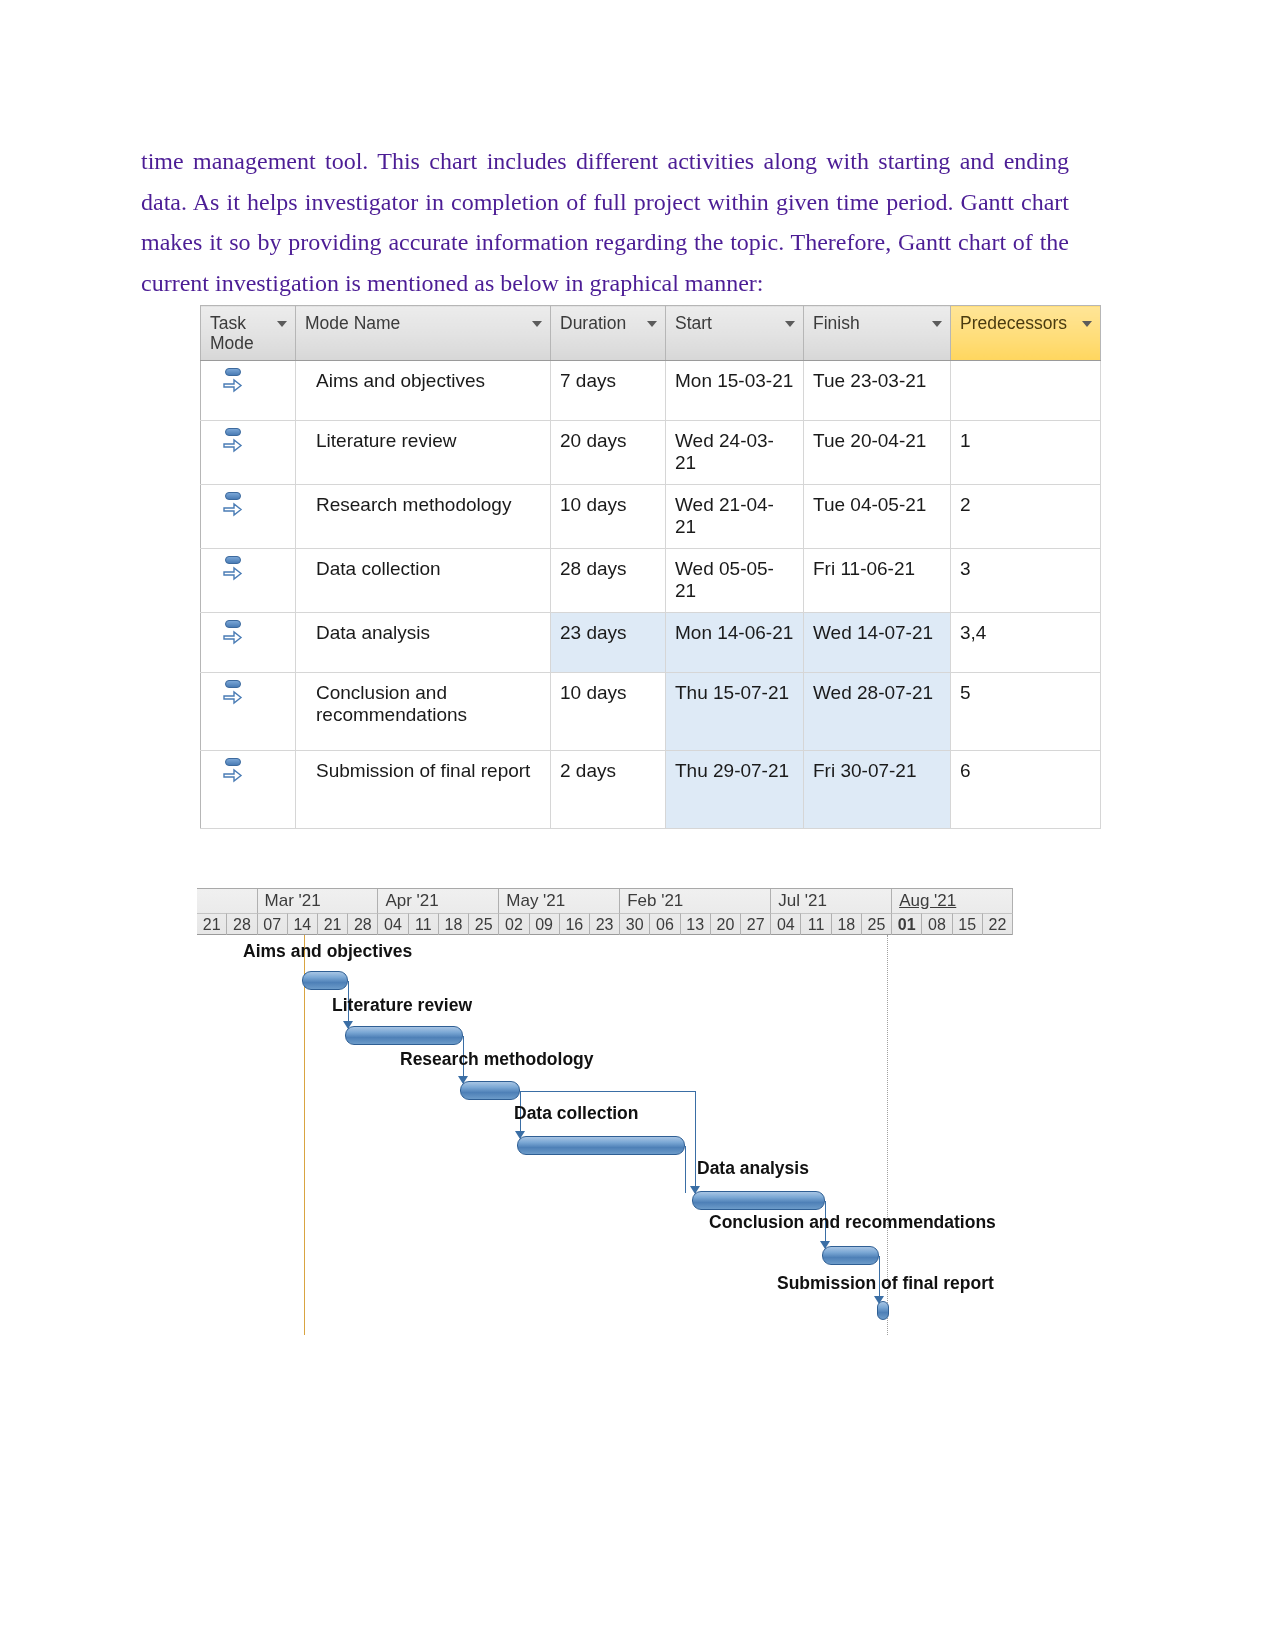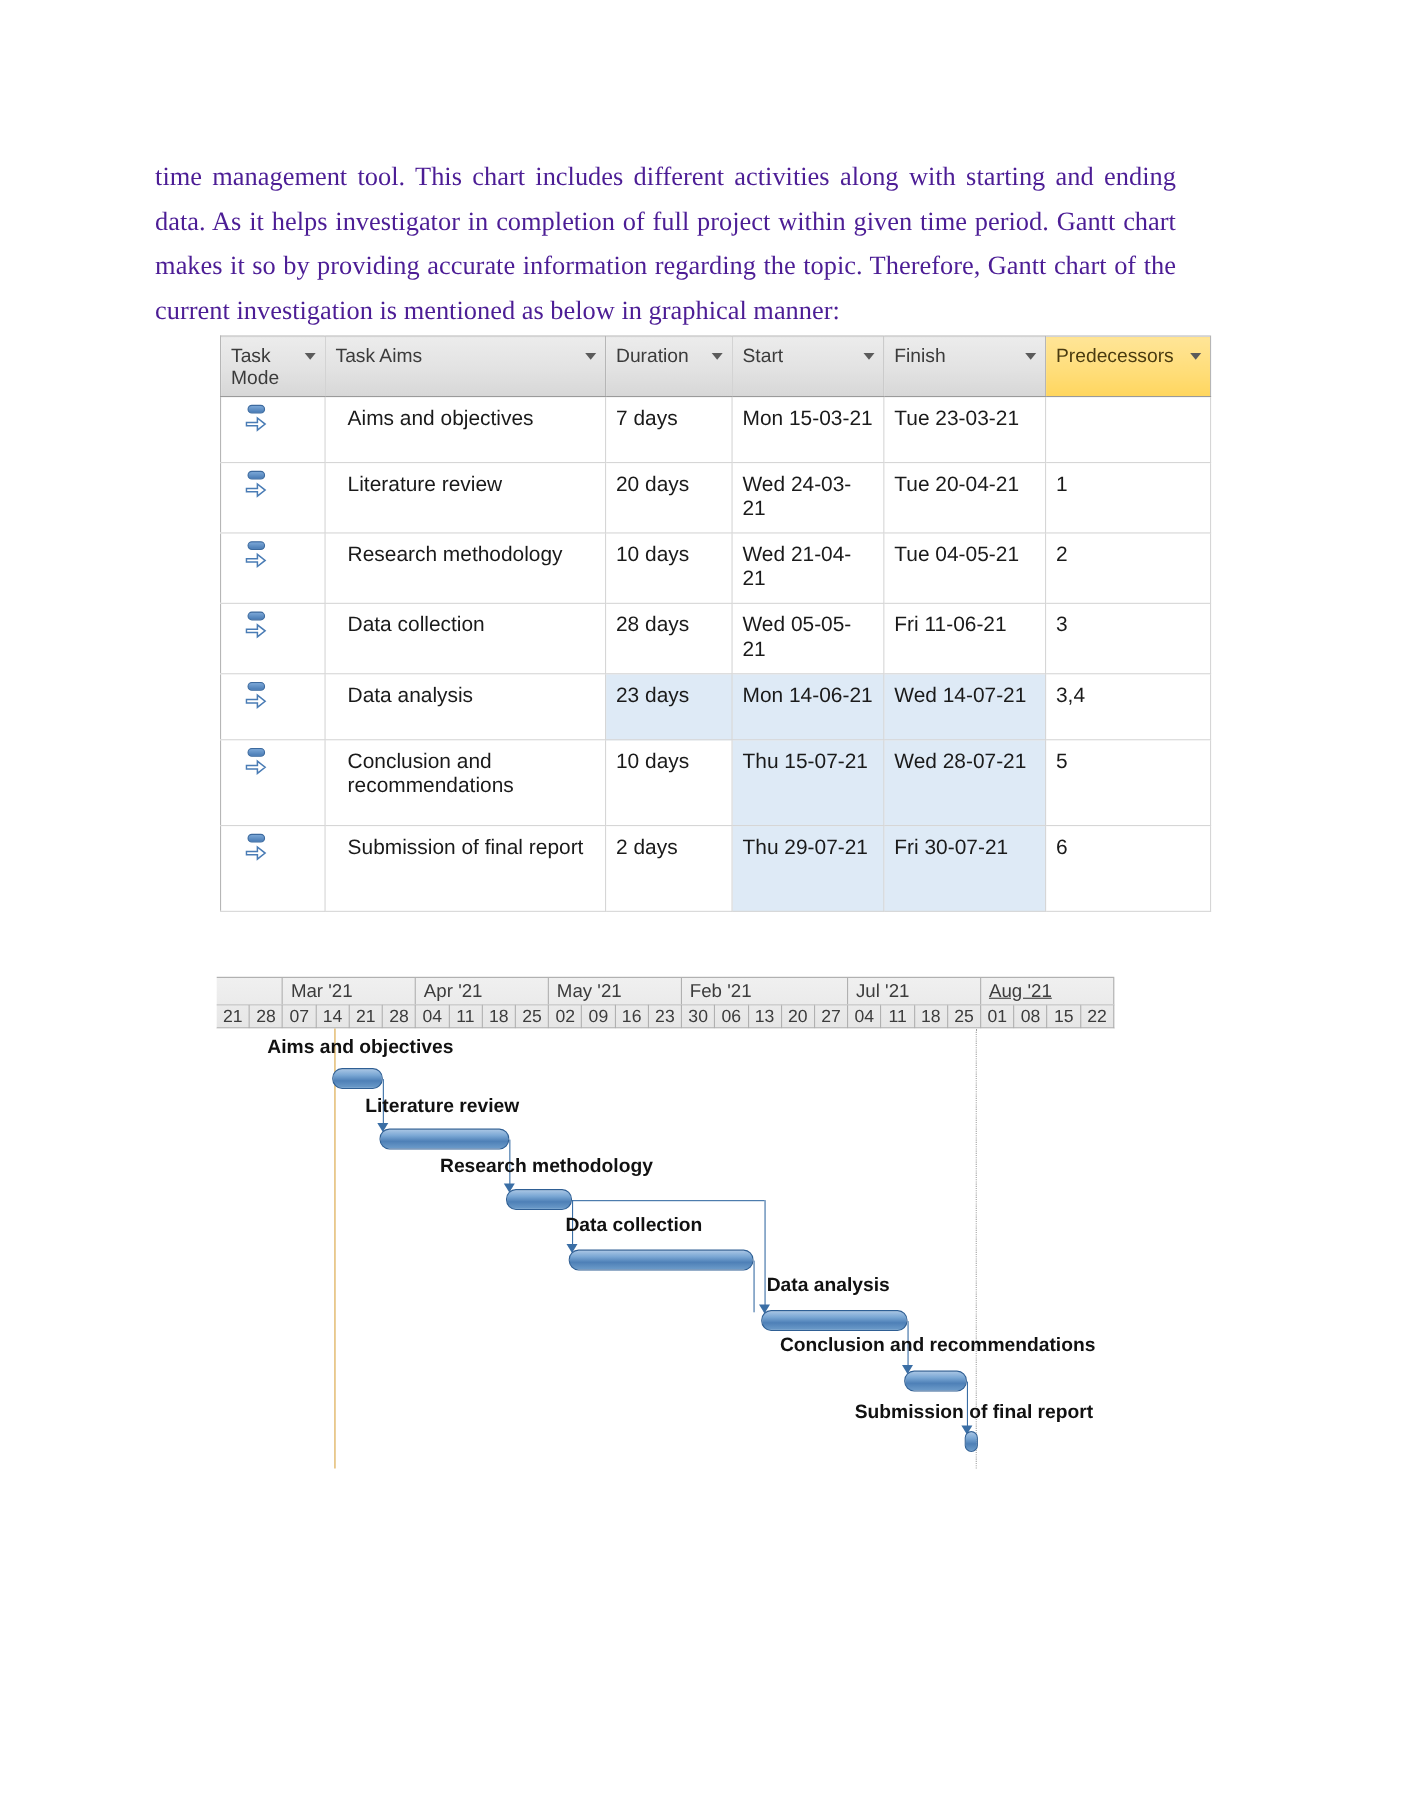--- a/index.html
+++ b/index.html
@@ -147,20 +147,21 @@
     border-bottom: 1px solid #9a9a9a;
     box-sizing: border-box;
   }
   .month-row, .day-row {
     position: absolute;
     left: 0;
     width: 816px;
     display: flex;
     font-family: "Liberation Sans", sans-serif;
     color: #3c3c3c;
+    justify-content: flex-end;
   }
   .month-row { top: 0; height: 24px; }
   .day-row { top: 24px; height: 22px; }
   .month-cell {
     border-right: 1px solid #b0b0b0;
     font-size: 17px;
     line-height: 23px;
     padding-left: 7px;
     box-sizing: border-box;
     overflow: hidden;
@@ -249,21 +250,21 @@
       <tr>
         <th class="c-mode-h">
           <div class="th-inner">
             <span class="th-label">Task
 Mode</span>
             <span class="filter-arrow"></span>
           </div>
         </th>
         <th>
           <div class="th-inner">
-            <span class="th-label">Task Aims</span>
+            <span class="th-label">Mode Name</span>
             <span class="filter-arrow"></span>
           </div>
         </th>
         <th>
           <div class="th-inner">
             <span class="th-label">Duration</span>
             <span class="filter-arrow"></span>
           </div>
         </th>
         <th>
@@ -432,21 +433,21 @@
           <div class="day-cell" style="width: 30.2222px;">23</div>
           <div class="day-cell" style="width: 30.2222px;">30</div>
           <div class="day-cell" style="width: 30.2222px;">06</div>
           <div class="day-cell" style="width: 30.2222px;">13</div>
           <div class="day-cell" style="width: 30.2222px;">20</div>
           <div class="day-cell" style="width: 30.2222px;">27</div>
           <div class="day-cell" style="width: 30.2222px;">04</div>
           <div class="day-cell" style="width: 30.2222px;">11</div>
           <div class="day-cell" style="width: 30.2222px;">18</div>
           <div class="day-cell" style="width: 30.2222px;">25</div>
-          <div class="day-cell" style="width: 30.2222px;">01</div>
+          <div class="day-cell" style="width: 30.2222px; font-weight: bold;">01</div>
           <div class="day-cell" style="width: 30.2222px;">08</div>
           <div class="day-cell" style="width: 30.2222px;">15</div>
           <div class="day-cell" style="width: 30.2222px;">22</div>
         </div>
     </div>
 
     <div class="gantt-body">
 
       <div class="today-line" style="left:107px;"></div>
 

